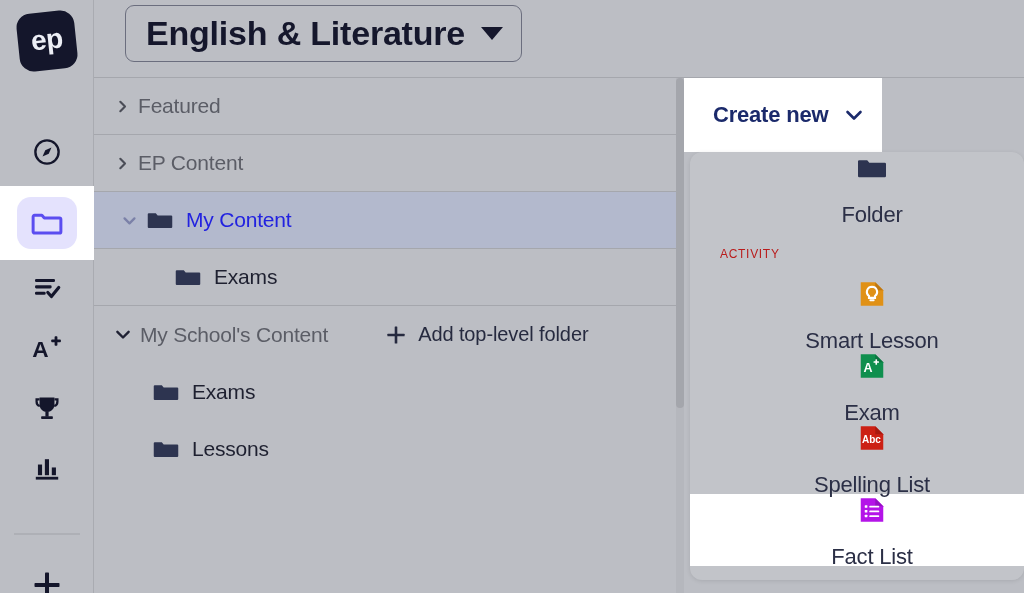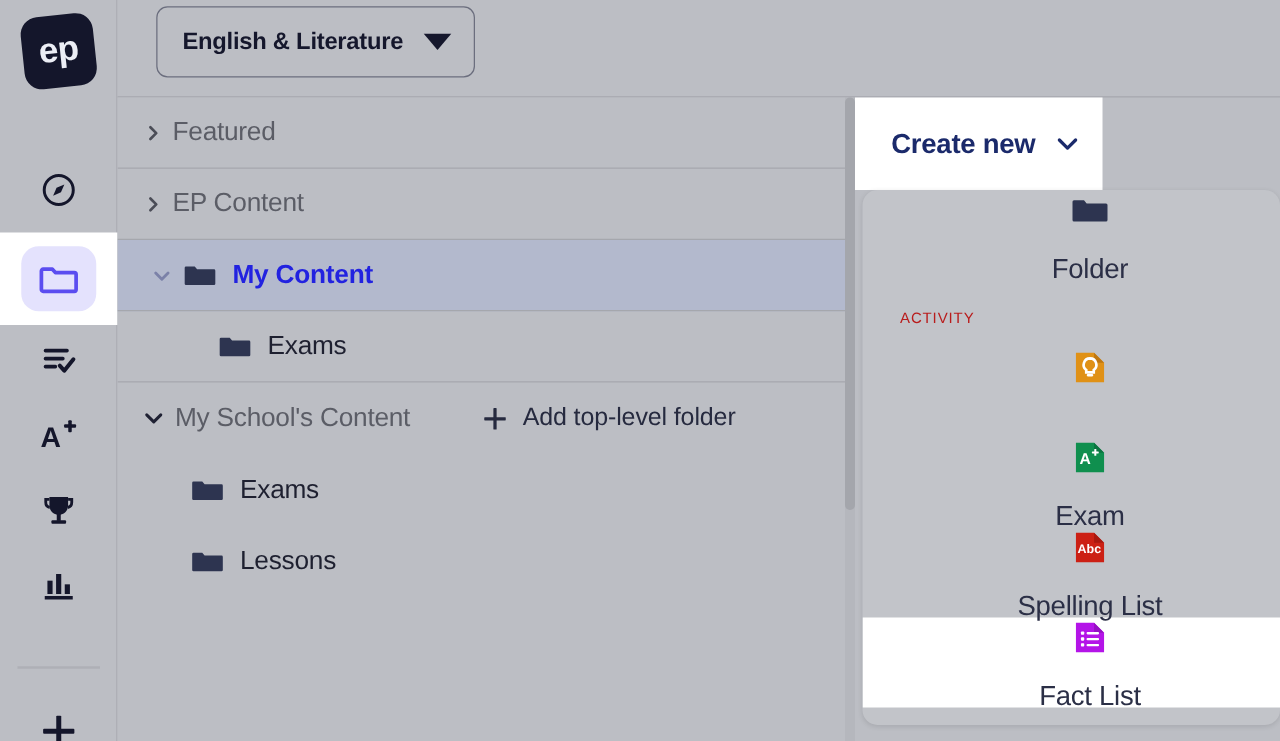--- a/index.html
+++ b/index.html
@@ -74,21 +74,21 @@
     position: absolute; left: 31px; top: 5px;
     height: 57px;
     padding: 0 18px 0 20px;
     border: 1px solid #6b6e7e;
     border-radius: 9px;
     background: #bcbec4;
     display: flex; align-items: center; gap: 16px;
     cursor: pointer;
   }
   .subject-label {
-    font-size: 19px; font-weight: bold; color: #15172c;
+    font-size: 34px; font-weight: bold; color: #15172c;
     letter-spacing: -0.2px;
   }
   .caret-down {
     width: 0; height: 0;
     border-left: 11px solid transparent;
     border-right: 11px solid transparent;
     border-top: 13px solid #15172c;
   }
 
   
@@ -120,21 +120,21 @@
   }
   .chev-down {
     width: 18px; height: 18px; margin-right: 8px;
     flex: none;
     display: flex; align-items: center; justify-content: center;
   }
   .tree-label {
     font-size: 21px; color: #5b5d66; letter-spacing: -0.2px;
   }
   .tree-label.dark { color: #1e2030; }
-  .tree-label.sel { color: #2222e0; font-weight: bold; text-align: right; }
+  .tree-label.sel { color: #2222e0; font-weight: normal; text-align: right; }
   .folder-ico { flex: none; margin-right: 12px; display: block; }
   .indent-1 { padding-left: 26px; }
   .indent-2 { padding-left: 80px; }
   .indent-3 { padding-left: 58px; }
   .add-folder {
     display: flex; align-items: center; gap: 10px;
     margin-left: 56px; cursor: pointer;
   }
   .add-folder-label {
     font-size: 20px; color: #262a3f; letter-spacing: -0.1px;
@@ -379,20 +379,21 @@
 
     <div class="menu-item">
       <span class="doc-ico">
         <svg width="30" height="30" viewBox="0 0 24 24">
           <path d="M3 2.6h11.6L21 9v12.4a0 0 0 0 1 0 0H3a0 0 0 0 1 0 0V2.6z" fill="#e09116"></path>
           <path d="M14.6 2.6 L21 9 h-6.4z" fill="#bf7710"></path>
           <path d="M12 6.2a4.1 4.1 0 0 0-2.4 7.4v1.5h4.8v-1.5A4.1 4.1 0 0 0 12 6.2z" fill="none" stroke="#fff" stroke-width="1.7"></path>
           <rect x="9.9" y="16.2" width="4.2" height="1.5" rx="0.7" fill="#fff"></rect>
         </svg>
       </span>
+      <span class="menu-label">Smart Lesson</span>
     </div>
 
     <div class="menu-item">
       <span class="doc-ico">
         <svg width="30" height="30" viewBox="0 0 24 24">
           <path d="M3 2.6h11.6L21 9v12.4H3V2.6z" fill="#0f8f4e"></path>
           <path d="M14.6 2.6 L21 9 h-6.4z" fill="#0b7440"></path>
           <text x="5.2" y="16.4" font-family="Liberation Sans, sans-serif" font-size="10" font-weight="bold" fill="#ffffff">A</text>
           <rect x="13.2" y="8.1" width="4.4" height="1.3" rx="0.4" fill="#ffffff"></rect>
           <rect x="14.75" y="6.55" width="1.3" height="4.4" rx="0.4" fill="#ffffff"></rect>

